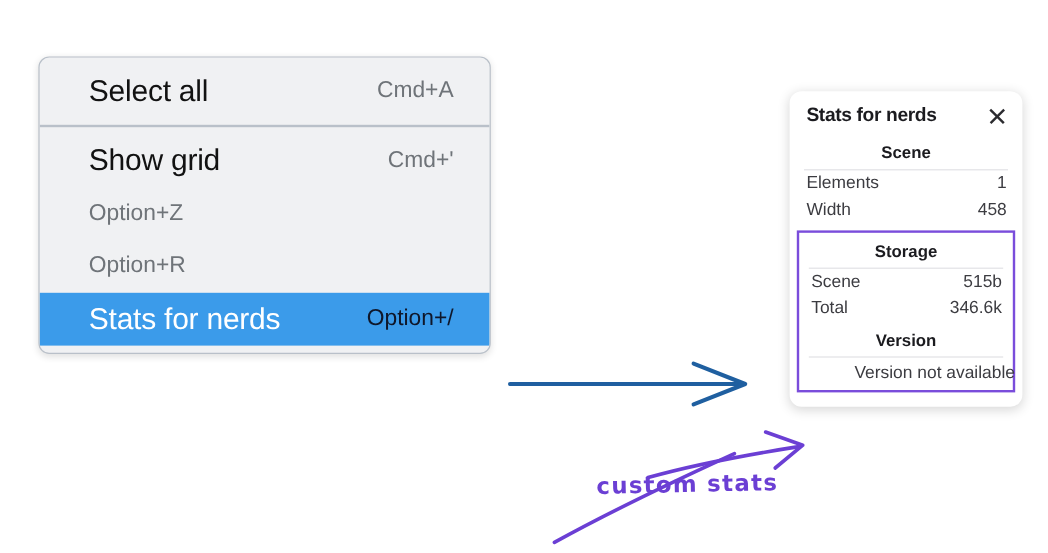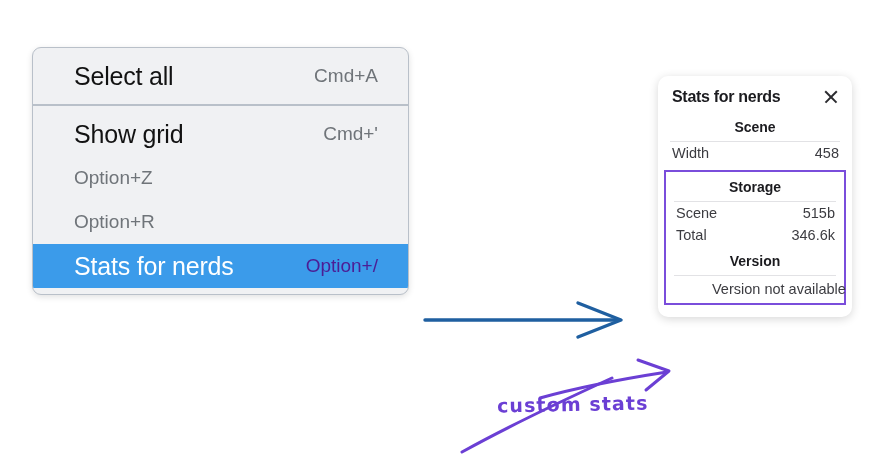--- a/index.html
+++ b/index.html
@@ -54,21 +54,21 @@
     color: #6f7479;
     white-space: nowrap;
   }
   .menu-item.selected {
     background: #3b9bea;
   }
   .menu-item.selected .mi-label {
     color: #ffffff;
   }
   .menu-item.selected .mi-shortcut {
-    color: #4c1d95;
+    color: #0f172a;
   }
 
   
   #stats-panel {
     position: absolute;
     left: 658px;
     top: 76px;
     width: 194px;
     background: #ffffff;
     border-radius: 10px;
@@ -200,20 +200,24 @@
   <div id="stats-panel">
 
     <div id="stats-header">
       <span class="sp-title">Stats for nerds</span>
       <span class="close-icon"></span>
     </div>
 
     <div>
       <div class="sp-section-title">Scene</div>
       <div class="sp-rule"></div>
+      <div class="sp-row">
+        <span class="sp-key">Elements</span>
+        <span class="sp-val">1</span>
+      </div>
       <div class="sp-row">
         <span class="sp-key">Width</span>
         <span class="sp-val">458</span>
       </div>
     </div>
 
     <div id="stats-highlight-box">
 
       <div>
         <div class="sp-section-title">Storage</div>

